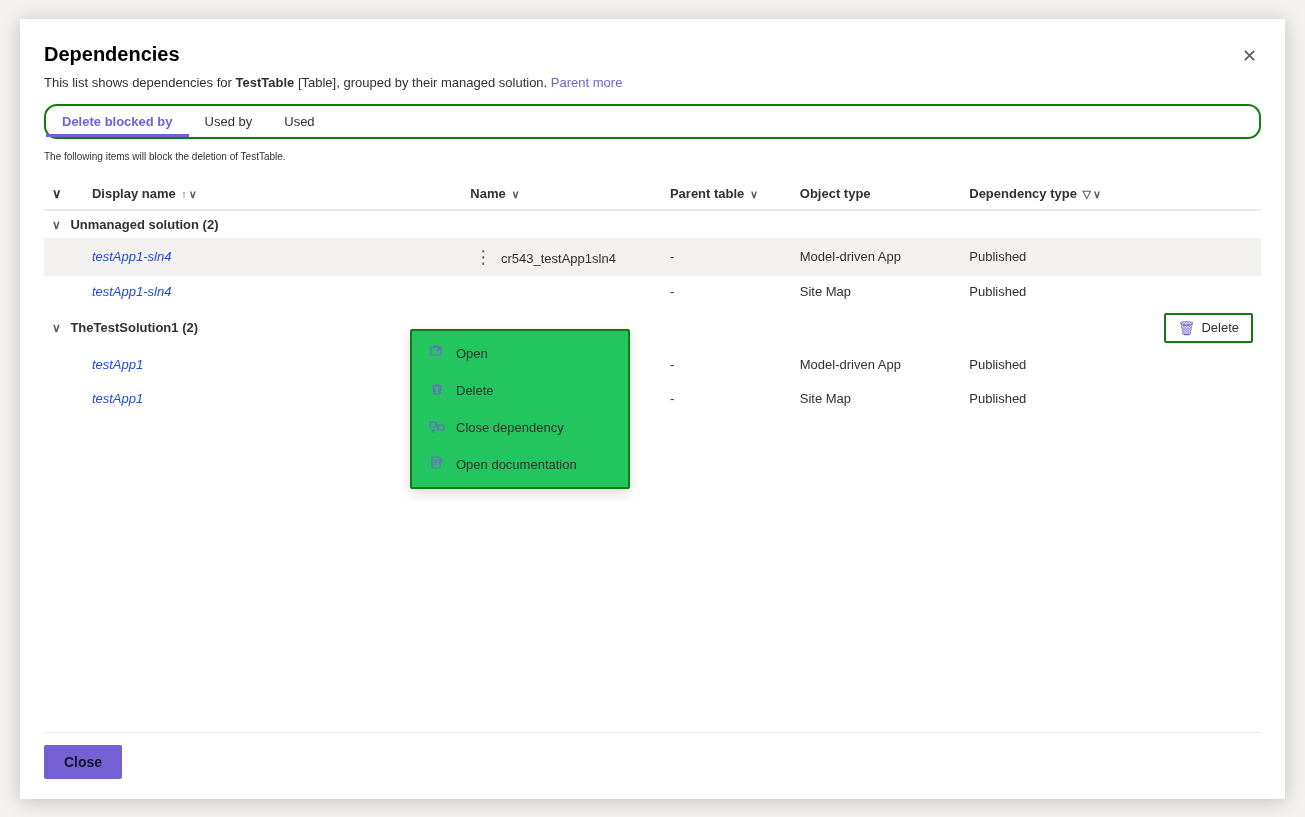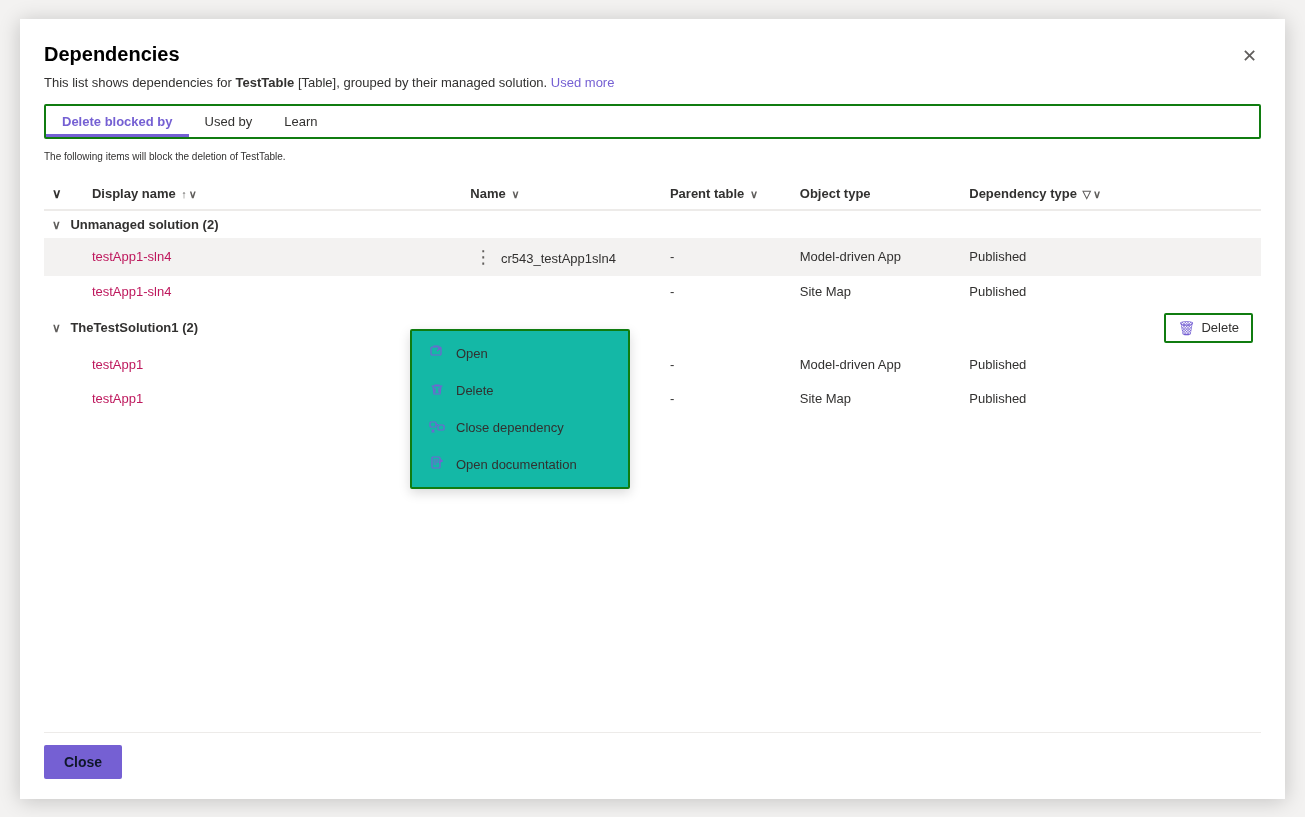--- a/index.html
+++ b/index.html
@@ -50,21 +50,21 @@
       font-weight: 600;
     }
     .dialog-subtitle a {
       color: #7560d3;
       text-decoration: none;
     }
     .tabs-container {
       border: 2px solid #107c10;
       display: inline-flex;
       margin-bottom: 12px;
-      border-radius: 2px;
+      border-radius: 13px;
     }
     .tab {
       padding: 8px 16px;
       font-size: 13px;
       cursor: pointer;
       color: #323130;
       border: none;
       background: none;
       position: relative;
     }
@@ -119,23 +119,24 @@
     }
     .row-highlighted {
       background: #f3f2f1;
     }
     .group-row td {
       font-weight: 700;
       padding: 6px 8px;
       font-size: 13px;
     }
     .link-cell {
-      color: #be185d;
+      color: #1d4ed8;
       cursor: pointer;
       text-decoration: none;
+      font-style: italic;
     }
     .dots-btn {
       background: none;
       border: none;
       cursor: pointer;
       font-size: 18px;
       color: #605e5c;
       padding: 2px 4px;
       letter-spacing: 1px;
       line-height: 1;
@@ -152,21 +153,21 @@
     .col-parent { width: 130px; }
     .col-object { width: 170px; }
     .col-dep { width: 180px; }
     .col-action { width: 120px; text-align: right; }
 
     
     .context-menu {
       position: absolute;
       top: 310px;
       left: 390px;
-      background: #14b8a6;
+      background: #22c55e;
       border: 2px solid #107c10;
       box-shadow: 0 4px 12px rgba(0,0,0,0.15);
       z-index: 100;
       min-width: 220px;
       padding: 4px 0;
       border-radius: 2px;
     }
     .context-menu-item {
       display: flex;
       align-items: center;
@@ -221,27 +222,27 @@
 <body>
 
 <div class="dialog">
 
   <div class="dialog-header">
     <span class="dialog-title">Dependencies</span>
     <button class="close-btn">✕</button>
   </div>
 
   <div class="dialog-subtitle">
-    <span>This list shows dependencies for </span><strong>TestTable</strong> <span>[Table]</span><span>, grouped by their managed solution.</span> <a href="#">Used more</a>
+    <span>This list shows dependencies for </span><strong>TestTable</strong> <span>[Table]</span><span>, grouped by their managed solution.</span> <a href="#">Parent more</a>
   </div>
 
   <div class="tabs-container">
     <button class="tab active">Delete blocked by</button>
     <button class="tab">Used by</button>
-    <button class="tab">Learn</button>
+    <button class="tab">Used</button>
   </div>
 
   <div class="block-text">The following items will block the deletion of TestTable.</div>
 
   <div class="table-container">
     <table>
       <thead>
         <tr>
           <th class="col-expand">
             <span>∨</span>

